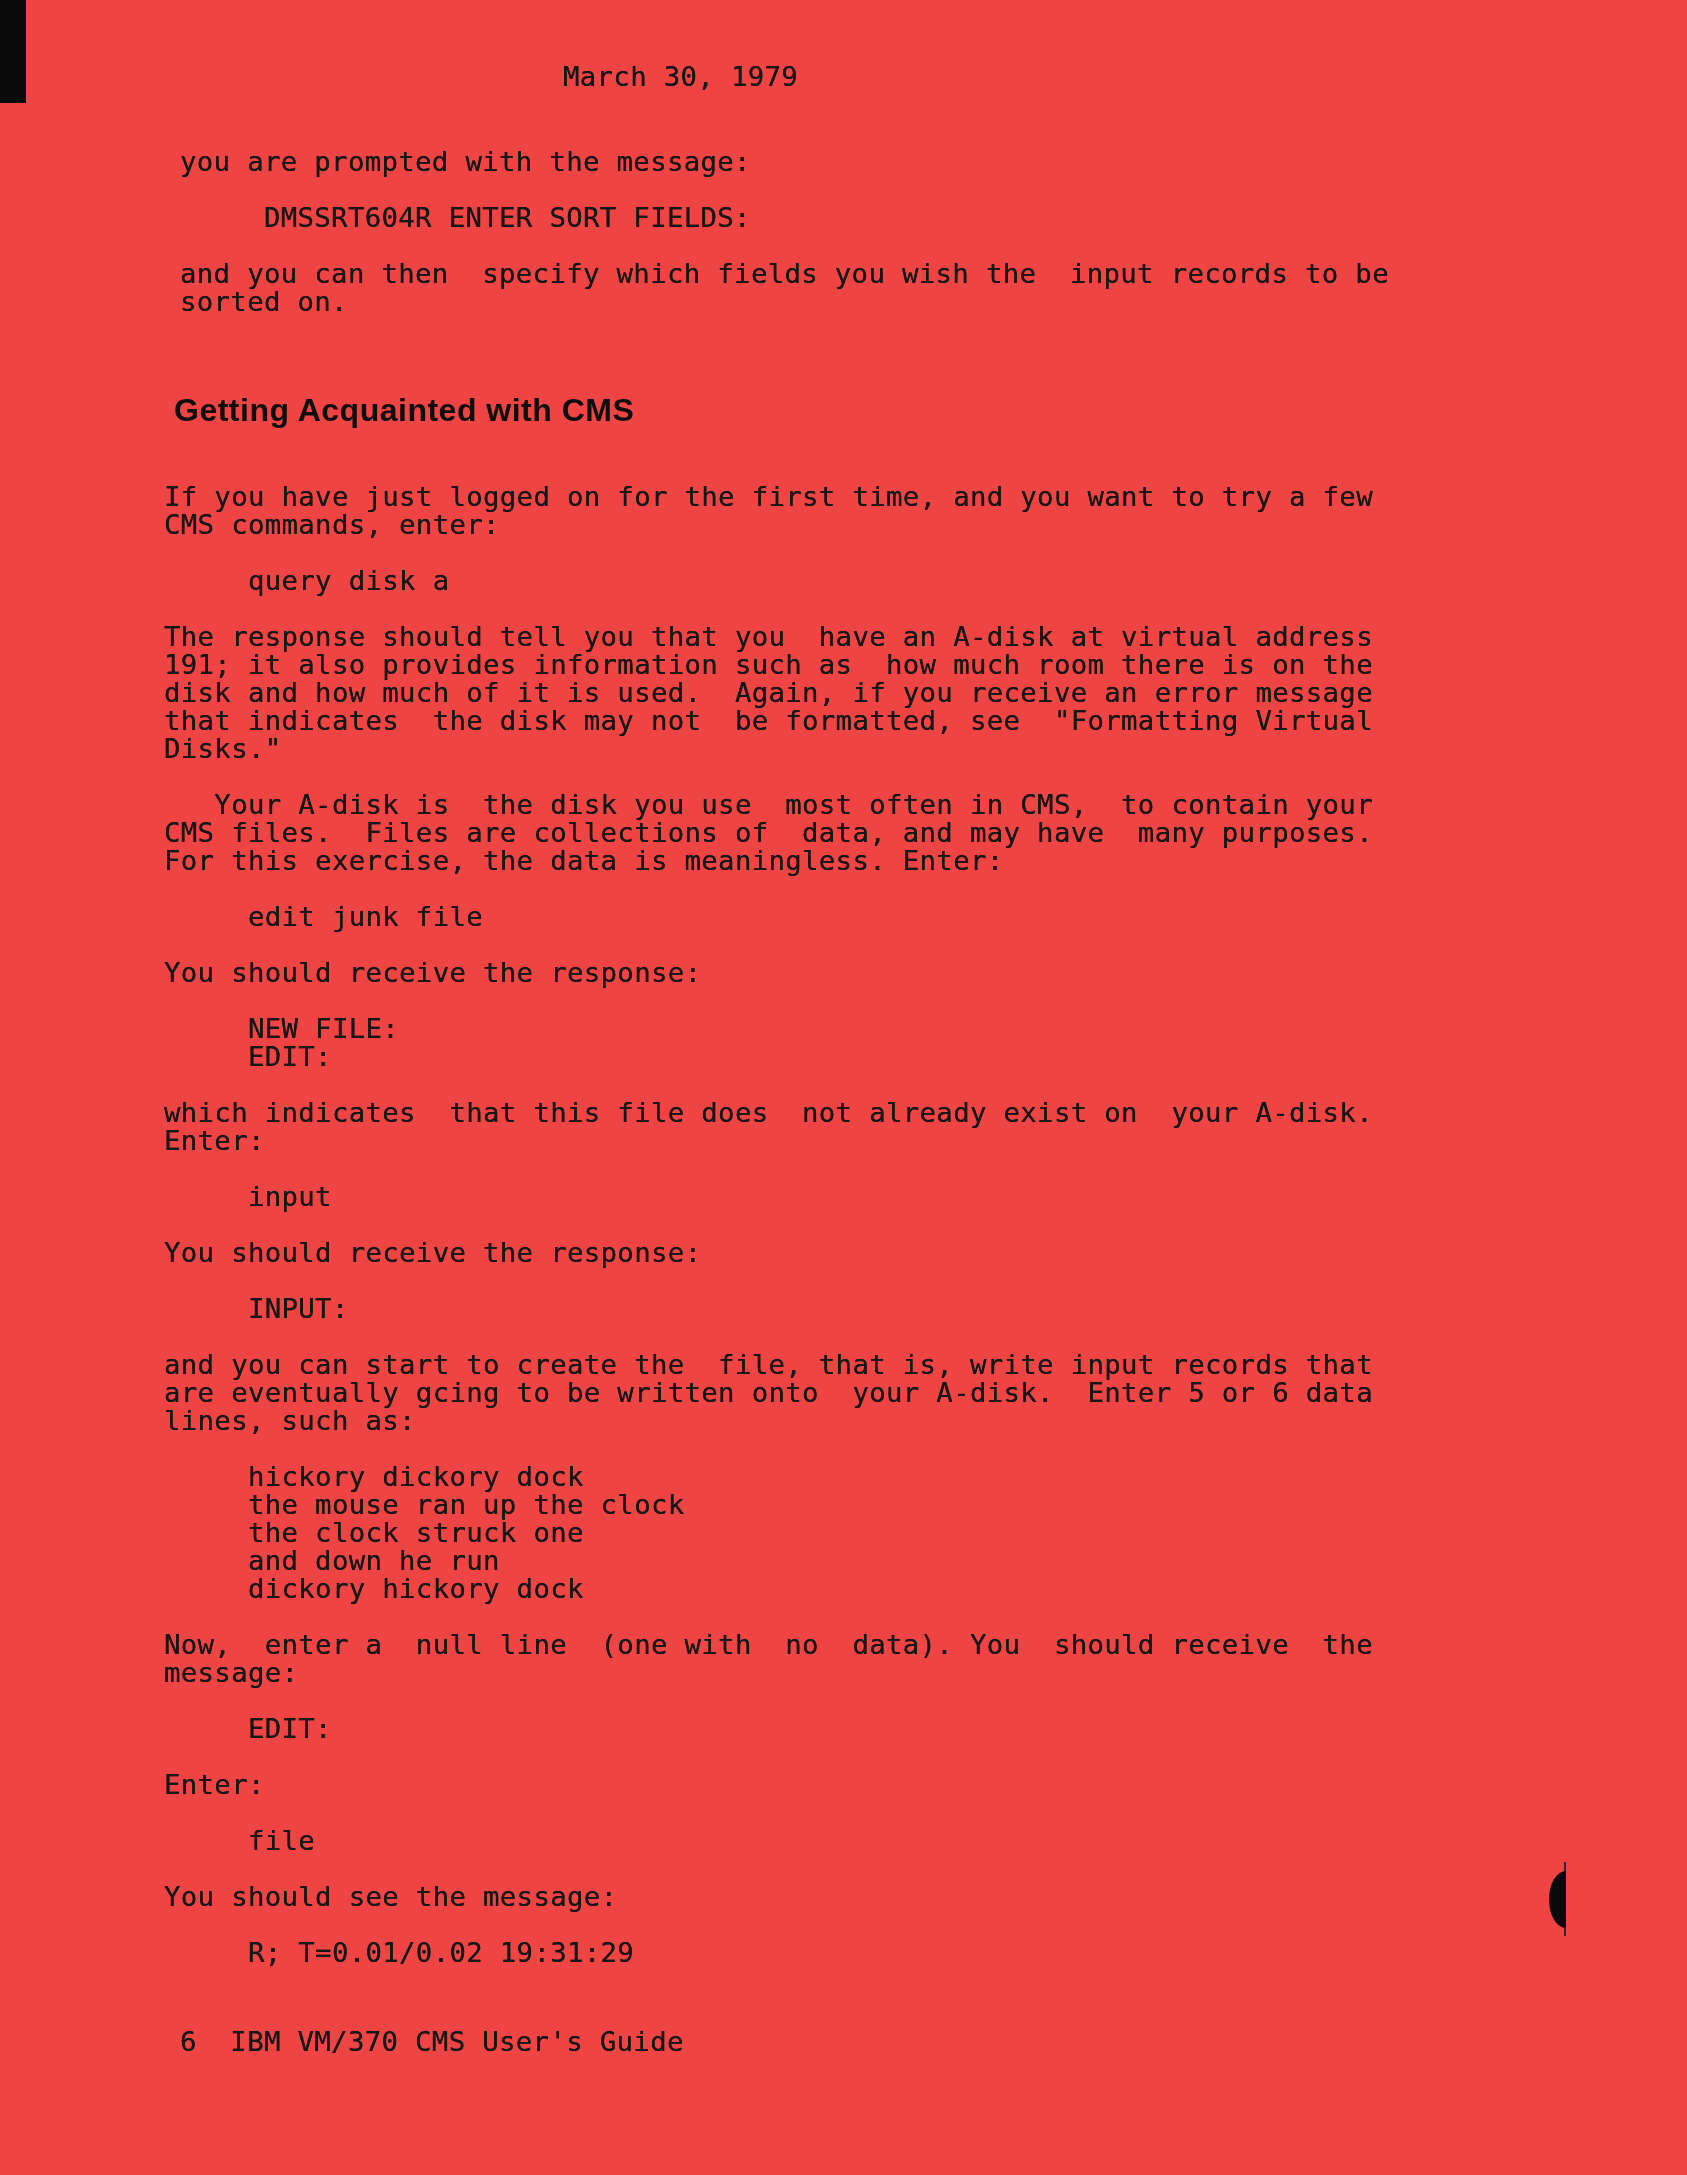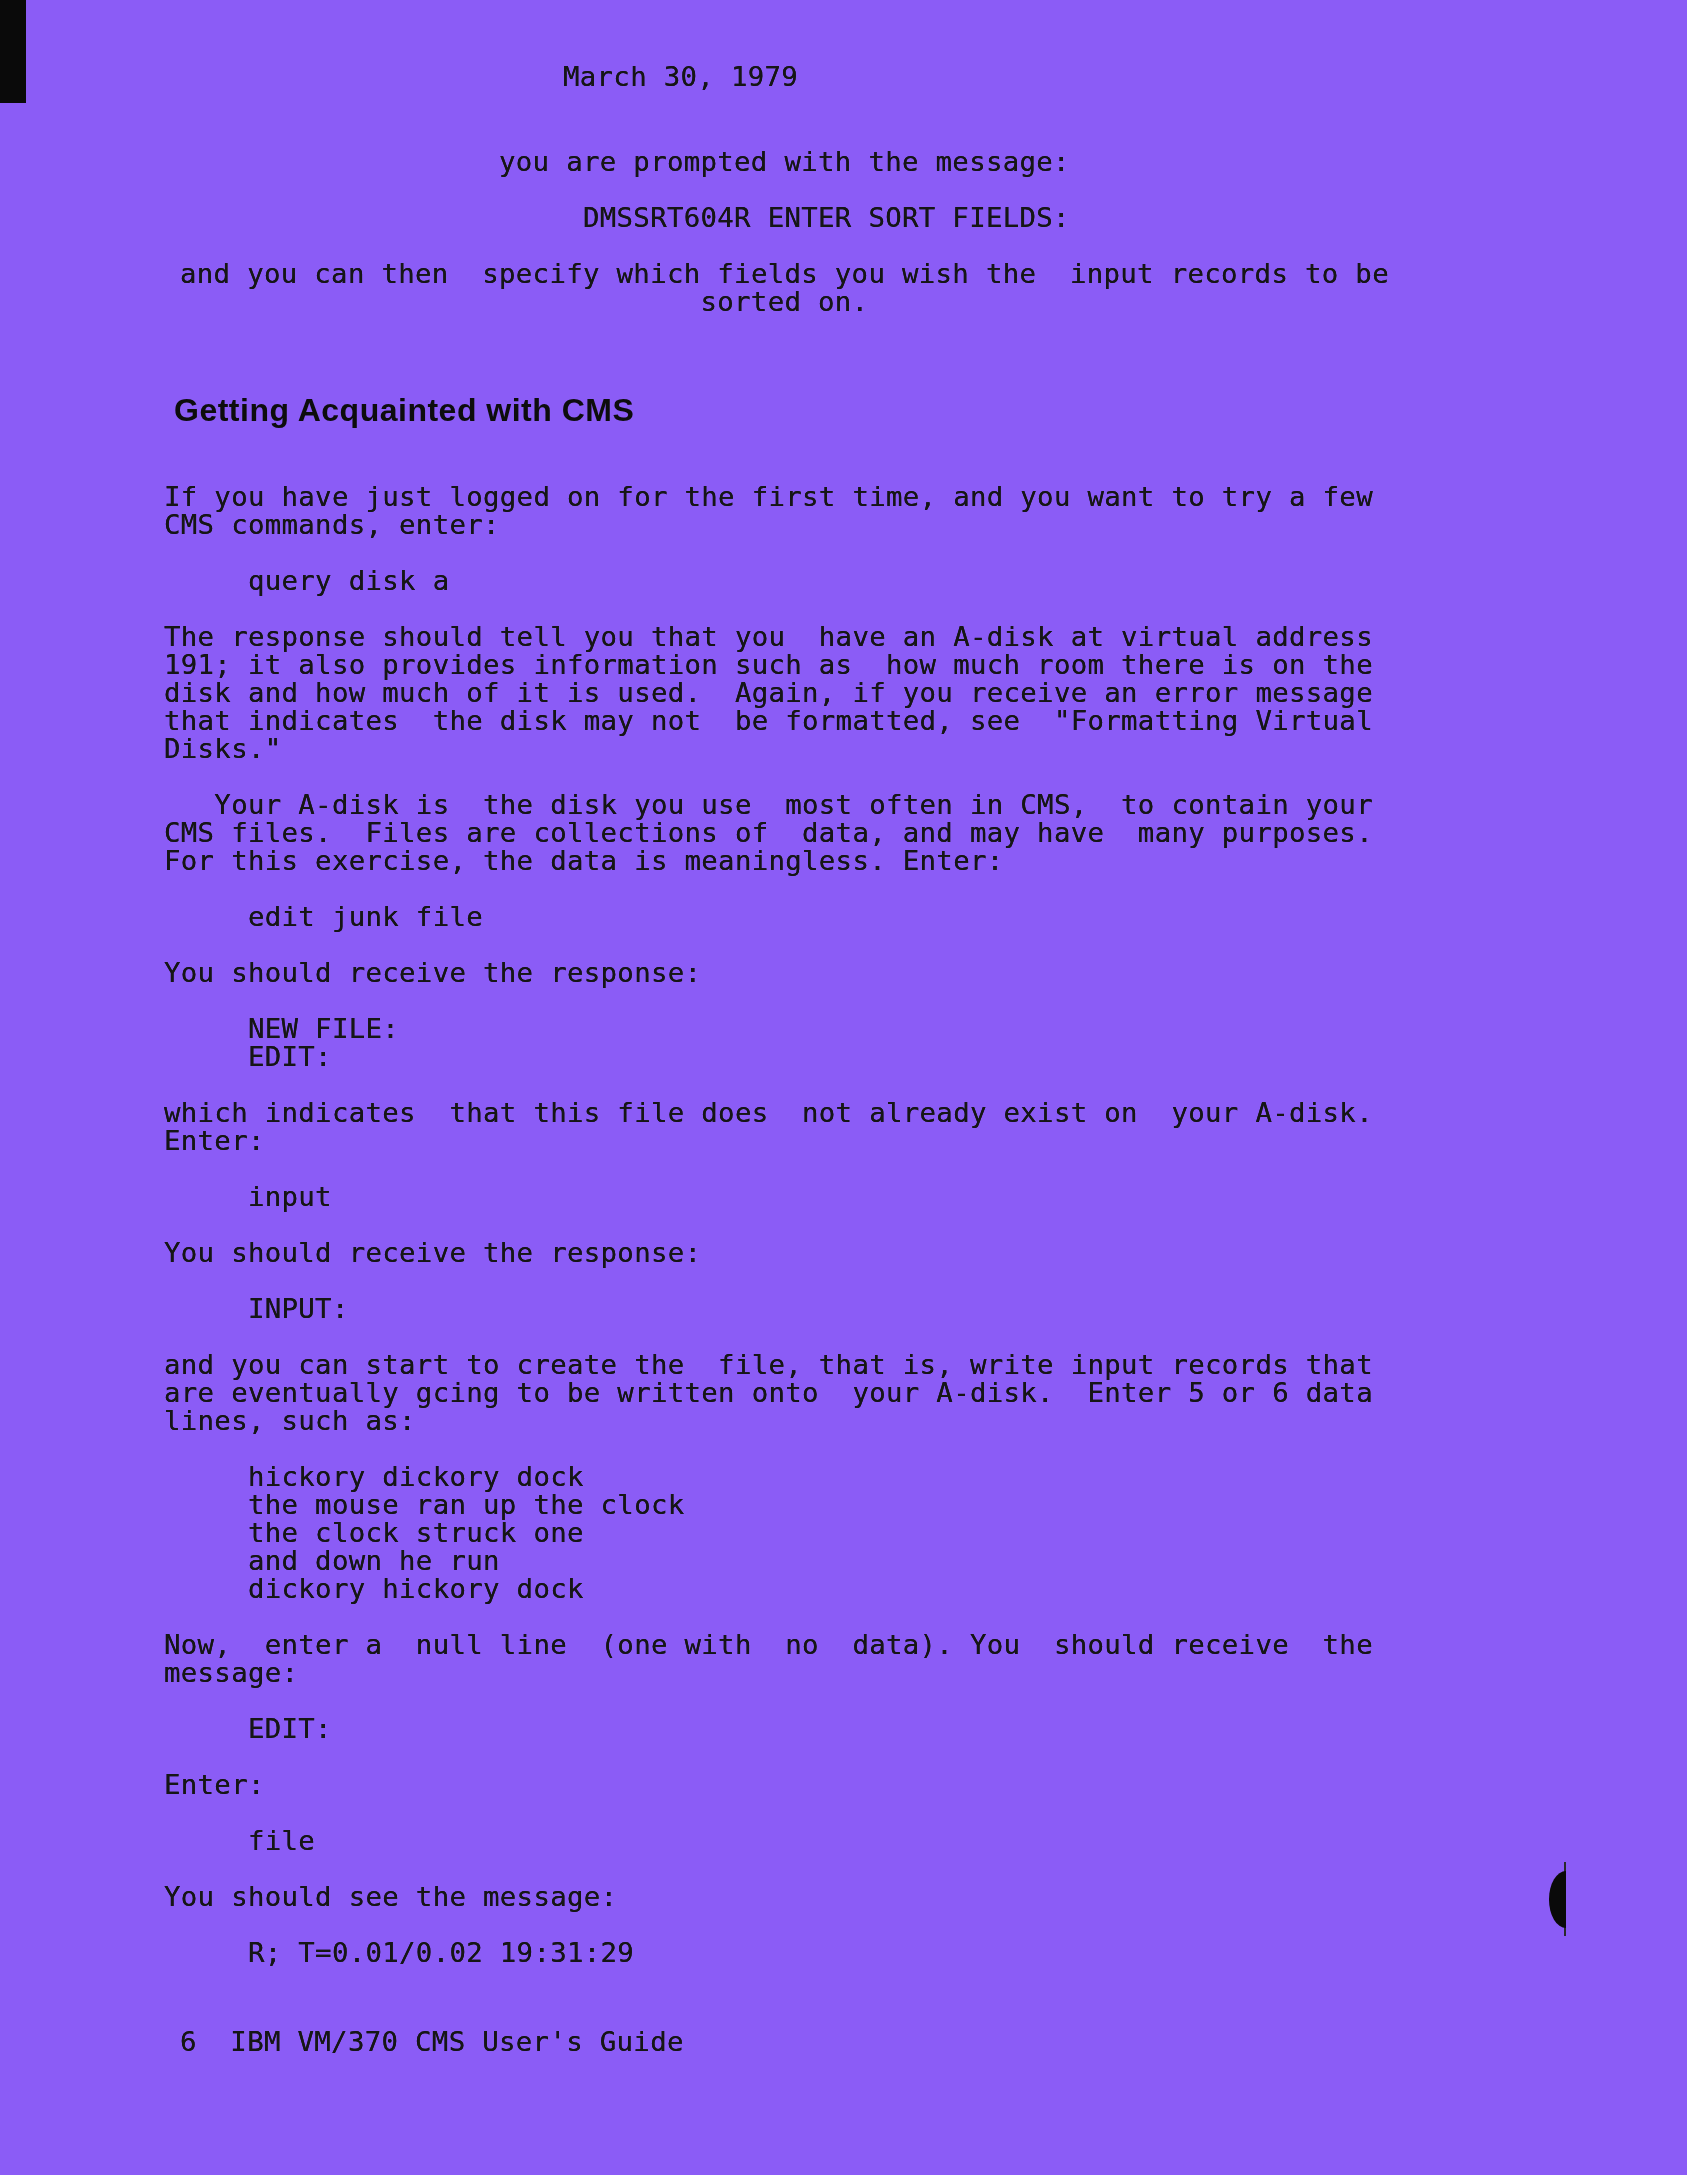--- a/index.html
+++ b/index.html
@@ -4,21 +4,21 @@
 <style>
   html, body {
     margin: 0;
     padding: 0;
     background: #e8e8e8;
   }
   .page {
     position: relative;
     width: 1687px;
     height: 2176px;
-    background: #8b5cf6;
+    background: #ef4444;
     overflow: hidden;
     font-family: "DejaVu Sans Mono", monospace;
     color: #161616;
   }
   .mono {
     position: absolute;
     font-family: "DejaVu Sans Mono", monospace;
     font-size: 27.4px;
     line-height: 28px;
     letter-spacing: 0.3px;
@@ -65,21 +65,21 @@
 </style>
 </head>
 <body>
 
 <div class="page">
 
   <div class="scan-bar"></div>
 
   <div class="mono" style="left:563px; top:63px;">March 30, 1979</div>
 
-  <div class="mono" style="left:180px; top:148px;text-align:center;">you are prompted with the message:
+  <div class="mono" style="left:180px; top:148px;">you are prompted with the message:
 
      DMSSRT604R ENTER SORT FIELDS:
 
 and you can then  specify which fields you wish the  input records to be
 sorted on.</div>
 
   <div class="heading" style="left:174px; top:388px;">Getting Acquainted with CMS</div>
 
   <div class="mono" style="left:164px; top:483px;">If you have just logged on for the first time, and you want to try a few
 CMS commands, enter:

